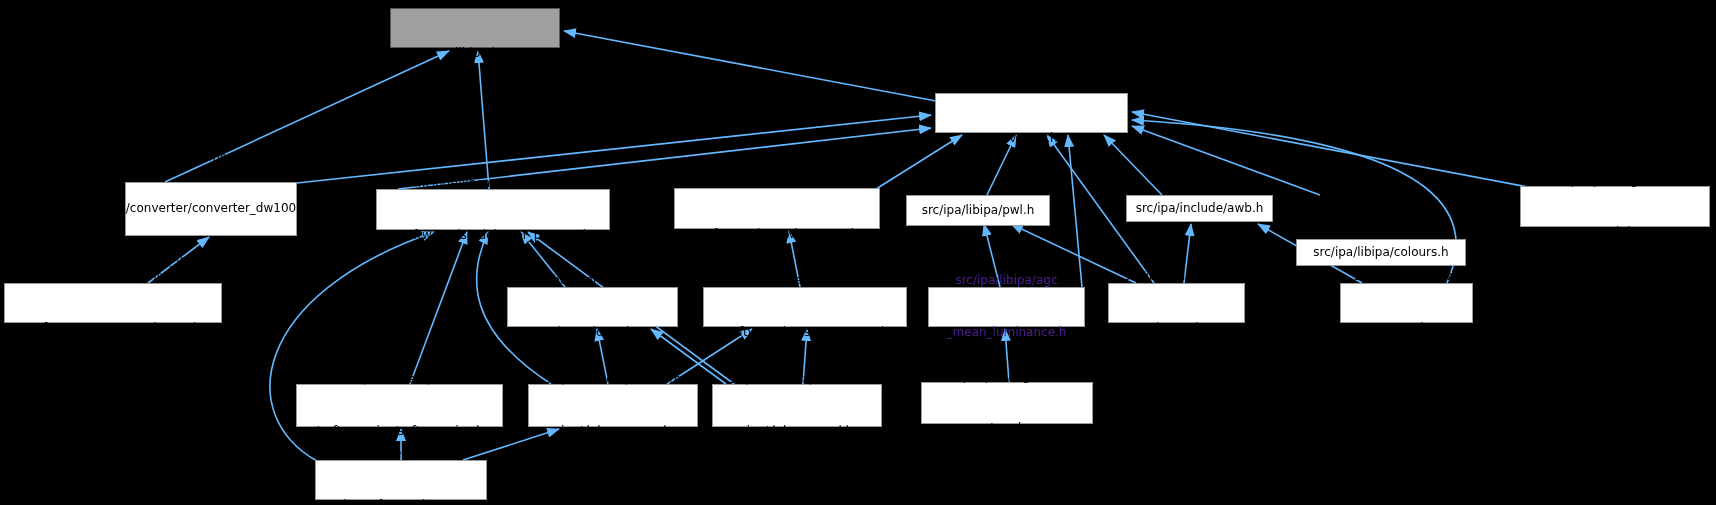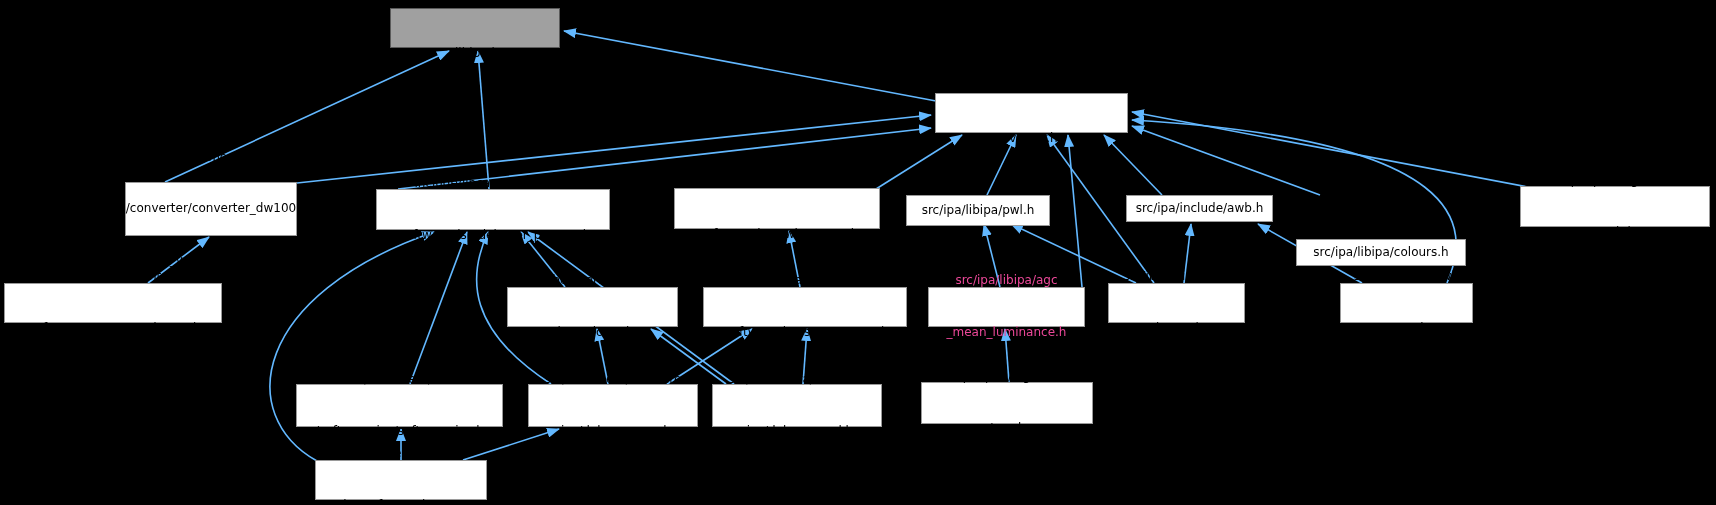--- a/index.html
+++ b/index.html
@@ -101,21 +101,21 @@
       <div class="line">/software/converter_dw100.h</div>
     </div>
     <div class="node" style="left: 507px; top: 287px; width: 171px; height: 40px; background: rgb(255, 255, 255); border: 1px solid rgb(154, 154, 154); color: rgb(0, 0, 0);">
       <div class="line">src/libcamera/software</div>
       <div class="line">_isp/colours.h</div>
     </div>
     <div class="node" style="left: 703px; top: 287px; width: 204px; height: 40px; background: rgb(255, 255, 255); border: 1px solid rgb(154, 154, 154); color: rgb(0, 0, 0);">
       <div class="line">include/libcamera/internal</div>
       <div class="line">/software_isp/swstats_cpu.h</div>
     </div>
-    <div class="node" style="left: 928px; top: 287px; width: 157px; height: 40px; background: rgb(255, 255, 255); border: 1px solid rgb(154, 154, 154); color: #ec4899;">
+    <div class="node" style="left: 928px; top: 287px; width: 157px; height: 40px; background: rgb(255, 255, 255); border: 1px solid rgb(154, 154, 154); color: #4c1d95;">
       <div class="line">src/ipa/libipa/agc</div>
       <div class="line">_mean_luminance.h</div>
     </div>
     <div class="node" style="left: 1108px; top: 283px; width: 137px; height: 40px; background: rgb(255, 255, 255); border: 1px solid rgb(154, 154, 154); color: rgb(0, 0, 0);">
       <div class="line">src/ipa/libipa/awb</div>
       <div class="line">_bayes.h</div>
     </div>
     <div class="node" style="left: 1340px; top: 283px; width: 133px; height: 40px; background: rgb(255, 255, 255); border: 1px solid rgb(154, 154, 154); color: rgb(0, 0, 0);">
       <div class="line">src/ipa/libipa/awb</div>
       <div class="line">_grey.h</div>

